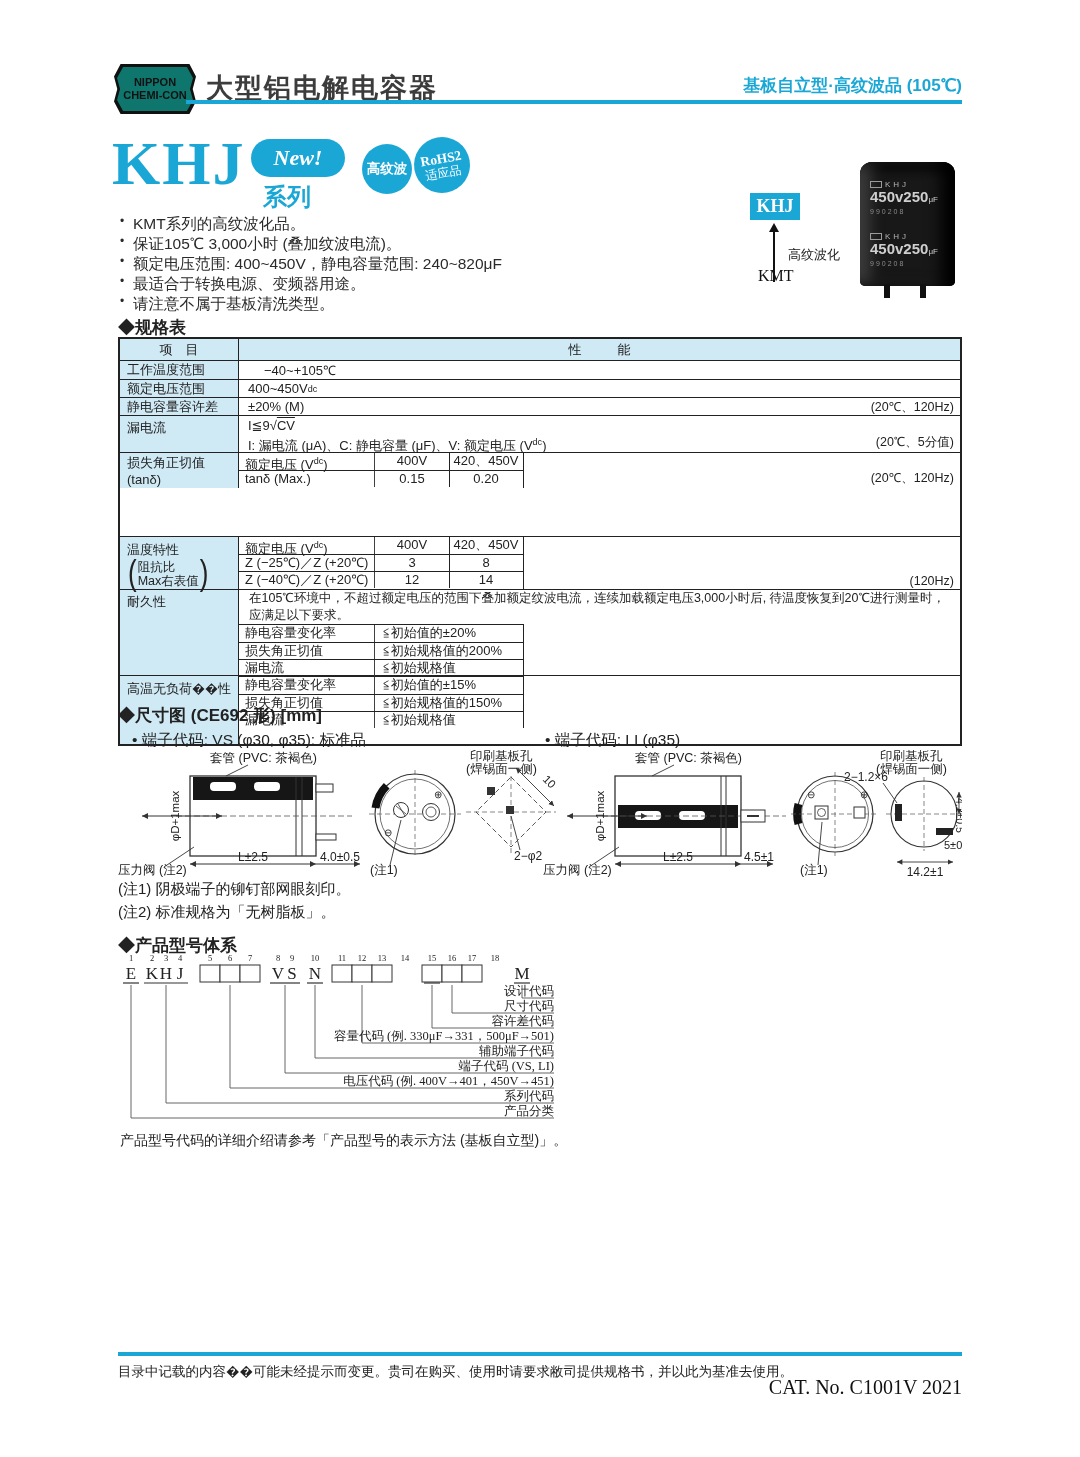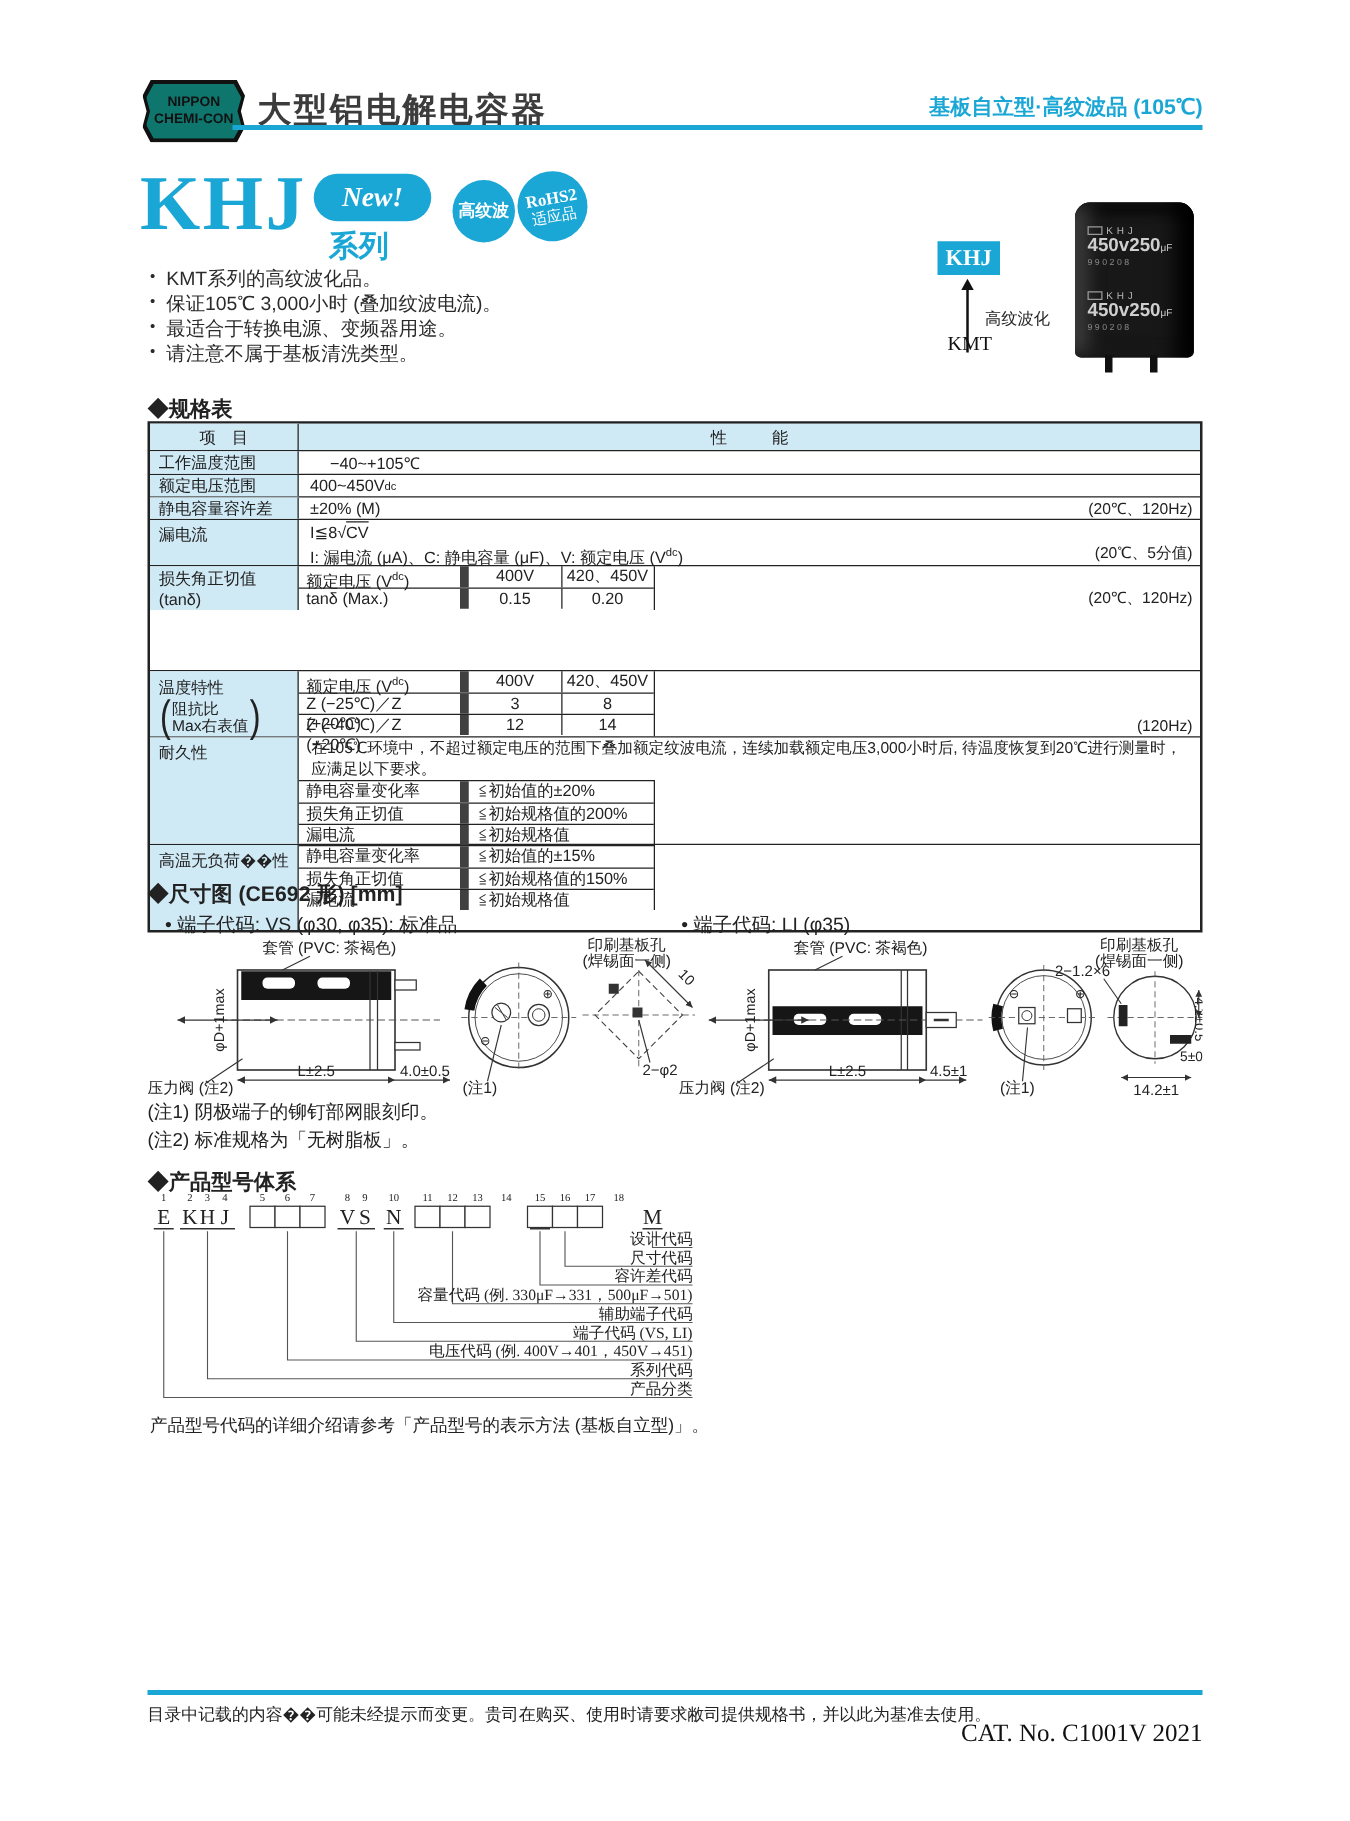--- a/index.html
+++ b/index.html
@@ -71,21 +71,21 @@
   .val { display:flex; align-items:center; padding-left:9px; height:100%; }
   .cond { position:absolute; right:6px; bottom:1px; font-size:12.5px; white-space:nowrap; }
   .cond.mid { bottom:auto; top:50%; transform:translateY(-50%); }
   sup.sp { font-size:9px; vertical-align:super; }
   .ovl { text-decoration:overline; }
   .leak-line1 { padding:1px 0 0 9px; height:18px; line-height:17px; }
   .leak-line2 { padding-left:9px; height:18px; line-height:17px; }
   .subtable { width:285px; border-right:1px solid #222; }
   .srow { display:flex; height:17px; line-height:16px; border-top:1px solid #222; }
   .srow:first-child { border-top:none; }
-  .sl { width:136px; border-right:7px solid #404040; padding-left:6px; }
+  .sl { width:136px; border-right:1px solid #404040; padding-left:6px; }
   .sc { width:75px; border-right:1px solid #222; text-align:center; }
   .sc2 { width:72px; text-align:center; }
   .sv { width:148px; padding-left:8px; }
   .para { padding:0 8px 0 10px; font-size:12.5px; line-height:17px; }
   .para.one { white-space:nowrap; height:17px; }
   .para.two { height:34px; }
   .subtable.bt { border-top:1px solid #222; }
   .tc-label { line-height:16px; padding-top:2px; }
   .paren-row { display:flex; align-items:center; }
   .bigp { font-size:26px; font-weight:300; transform:scaleY(1.35); padding:0 1px; }
@@ -131,20 +131,21 @@
   <div class="new-pill">New!</div>
   <div class="series-label">系列</div>
   <div class="badge-c badge-ripple">高纹波</div>
   <div class="badge-c badge-rohs">
     <span class="b1">RoHS2</span>
     <span class="b2">适应品</span>
   </div>
   <ul class="bullets">
     <li>KMT系列的高纹波化品。</li>
     <li>保证105℃ 3,000小时 (叠加纹波电流)。</li>
+    <li>额定电压范围: 400~450V，静电容量范围: 240~820μF</li>
     <li>最适合于转换电源、变频器用途。</li>
     <li>请注意不属于基板清洗类型。</li>
   </ul>
 
   <div class="upg-khj">KHJ</div>
   <div class="upg-arrow"></div>
   <div class="upg-label">高纹波化</div>
   <div class="upg-kmt">KMT</div>
 
   <div class="photo">
@@ -193,21 +194,21 @@
     <div class="tr" style="height:18px;">
       <div class="th-item">静电容量容许差</div>
       <div class="td">
         <div class="val">±20% (M)</div>
         <div class="cond mid">(20℃、120Hz)</div>
       </div>
     </div>
     <div class="tr" style="height:37px;">
       <div class="th-item top">漏电流</div>
       <div class="td">
-        <div class="leak-line1"><span>I≦8</span><span>√</span><span class="ovl">CV</span></div>
+        <div class="leak-line1"><span>I≦9</span><span>√</span><span class="ovl">CV</span></div>
         <div class="leak-line2"><span>I: 漏电流 (μA)、C: 静电容量 (μF)、V: 额定电压 (V</span><sup class="sp">dc</sup><span>)</span></div>
         <div class="cond">(20℃、5分值)</div>
       </div>
     </div>
     <div class="tr" style="height:36px;">
       <div class="th-item">损失角正切值 (tanδ)</div>
       <div class="td">
         <div class="subtable" style="height:100%;">
           <div class="srow">
             <div class="sl"><span>额定电压 (V</span><sup class="sp">dc</sup><span>)</span></div>

